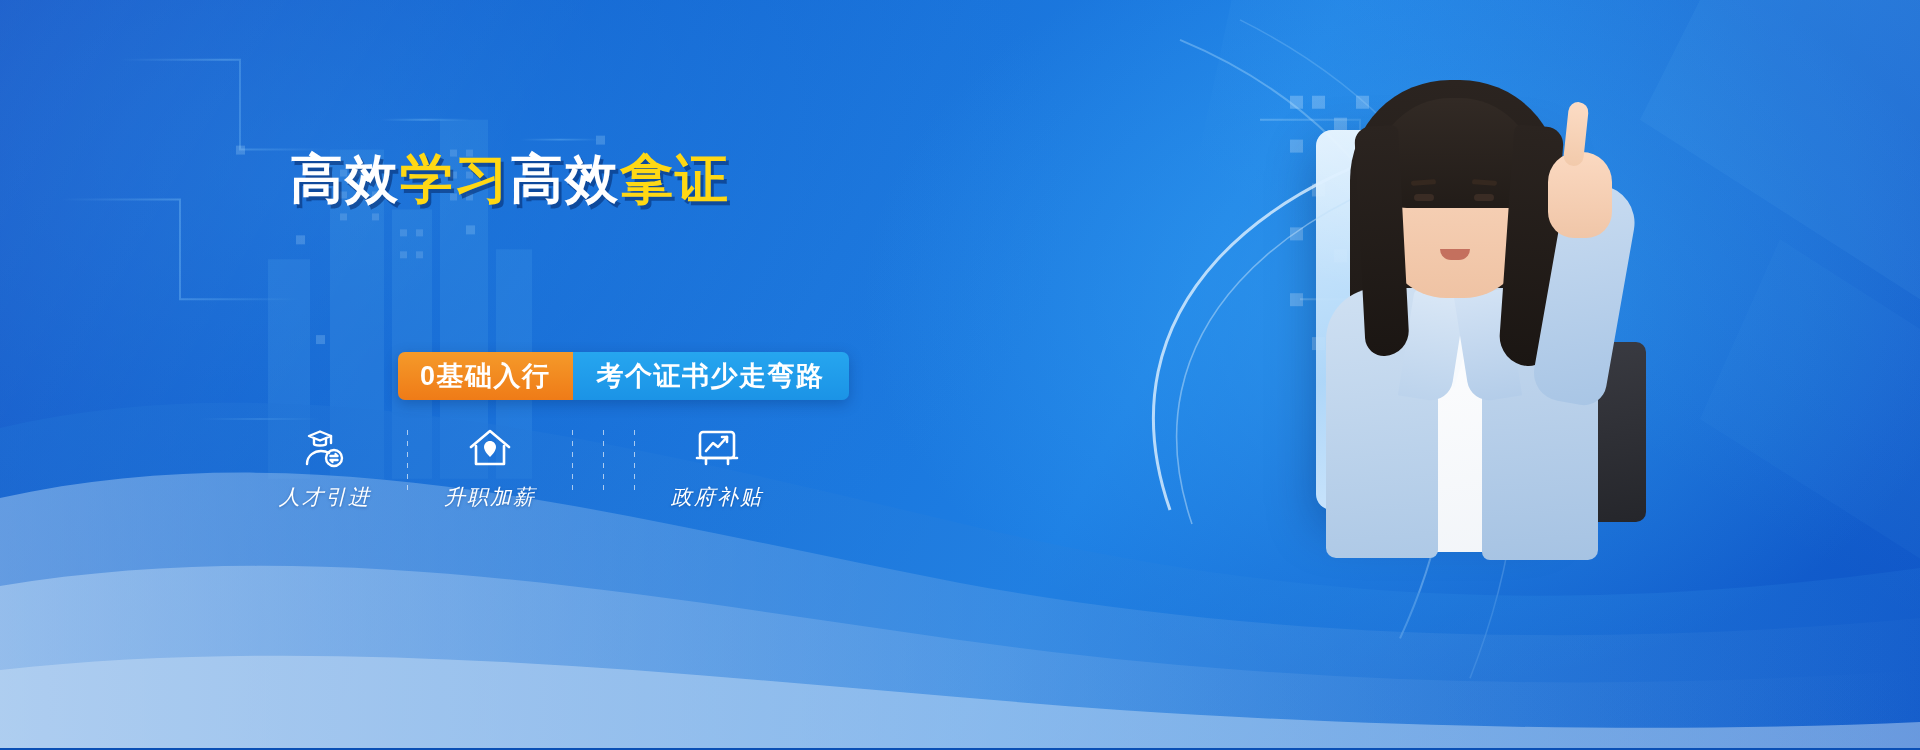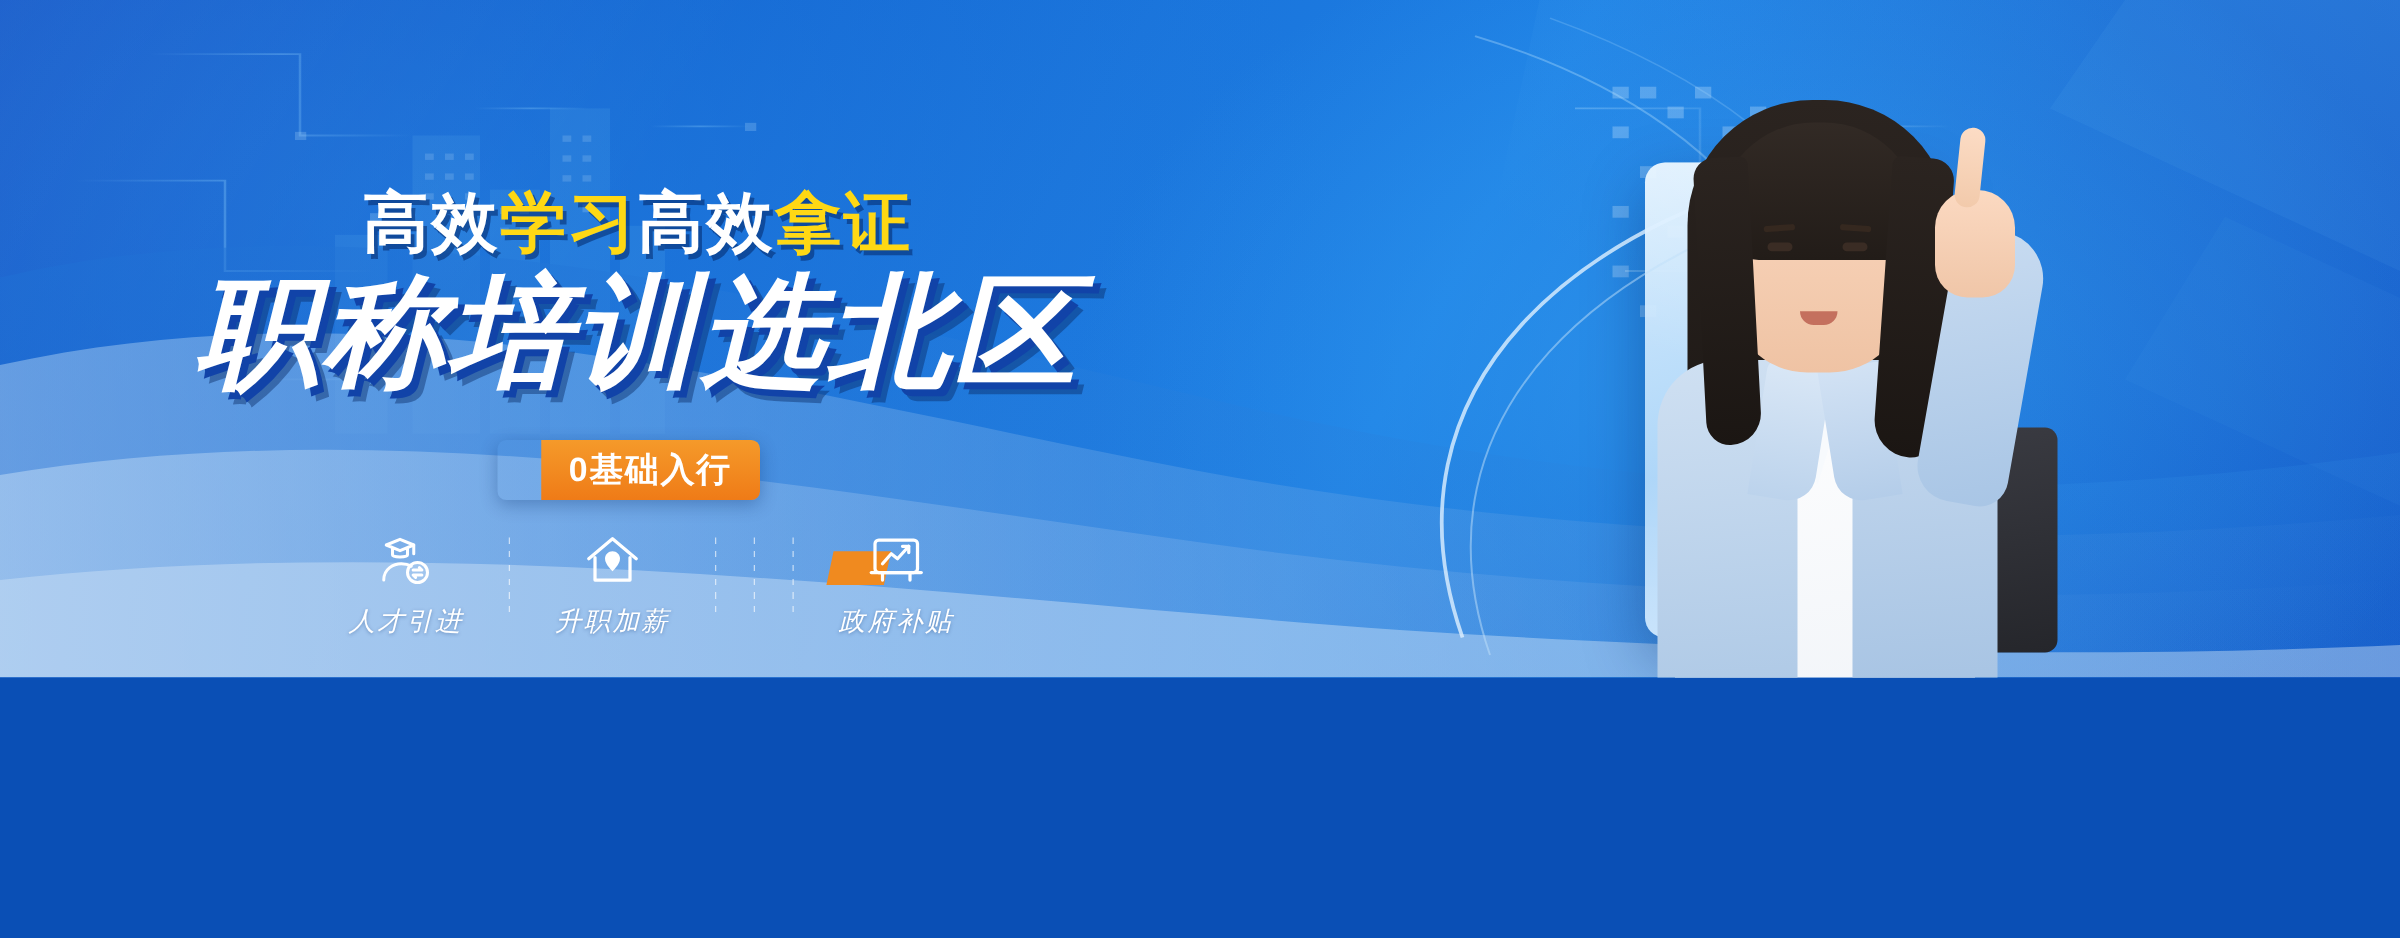--- a/index.html
+++ b/index.html
@@ -1,19 +1,19 @@
 <!DOCTYPE html>
 <html><head>
 <meta charset="utf-8">
 <style>
   * { margin:0; padding:0; box-sizing:border-box; }
   html,body { width:1920px; height:750px; overflow:hidden; background:#0a4fb5; }
   body { font-family:"Liberation Sans","DejaVu Sans",sans-serif; }
 
-  .banner { position:relative; width:1920px; height:542px; overflow:hidden;
+  .banner { position:relative; width:1920px; height:748px; overflow:hidden;
     background:
       radial-gradient(ellipse 900px 620px at 1420px 300px, rgba(60,170,245,0.55) 0%, rgba(30,120,220,0.0) 62%),
       radial-gradient(ellipse 1100px 700px at 360px 180px, rgba(38,130,225,0.55) 0%, rgba(20,90,195,0.0) 65%),
       linear-gradient(118deg, #0b4ec4 0%, #1060cf 20%, #1a74db 42%, #1d7fe4 58%, #1567d2 78%, #0e53c6 100%);
   }
 
   
   .tex { position:absolute; inset:0; pointer-events:none; }
   .tex svg { width:100%; height:100%; display:block; }
 
@@ -46,21 +46,21 @@
     text-shadow: 5px 6px 0 #1143a8, 9px 10px 0 rgba(6,38,96,0.42);
   }
   .title .mark { position:absolute; left:664px; top:226px; width:46px; height:27px;
     background:#f08a1f; transform:skewX(-12deg); }
 
   
   .pill { position:absolute; left:398px; top:352px; display:flex; height:48px;
     border-radius:7px; overflow:hidden;
     box-shadow:0 4px 14px rgba(4,40,100,0.30); }
   .pill > div { display:flex; align-items:center; justify-content:center;
-    font-size:27px; font-weight:bold; color:#ffffff; letter-spacing:1.5px;margin-left:35px; }
+    font-size:27px; font-weight:bold; color:#ffffff; letter-spacing:1.5px; }
   .pill .left  { background:linear-gradient(180deg,#f59a2a 0%, #ef7b17 100%); padding:0 22px; }
   .pill .right { background:linear-gradient(180deg,#26a6ef 0%, #1b93e6 100%); padding:0 24px; }
 
   
   .feats { position:absolute; left:258px; top:424px; display:flex; align-items:flex-start;font-style:italic; }
   .feat { width:134px; display:flex; flex-direction:column; align-items:center; }
   .feat .ic { width:48px; height:48px; margin-bottom:11px; }
   .feat .ic svg { width:100%; height:100%; display:block; }
   .feat .lb { font-size:21px; color:#ffffff; letter-spacing:2px; white-space:nowrap;
     text-shadow:0 1px 3px rgba(4,40,100,0.35); }
@@ -312,27 +312,24 @@
       <div class="p-finger"></div>
     </div>
   </div>
 
   <div class="copy">
 
     <div class="kicker">
       <span class="w">高效</span><span class="y">学习</span><span class="w">高效</span><span class="y">拿证</span>
     </div>
 
-    <div class="title">
-      <span class="t">职称培训选北区</span>
-      <span class="mark"></span>
-    </div>
 
     <div class="pill">
       <div class="left">0基础入行</div>
+      <div class="right">考个证书少走弯路</div>
     </div>
 
     <div class="feats">
 
       <div class="feat">
         <span class="ic">
           <svg viewBox="0 0 48 48" fill="none" stroke="#ffffff" stroke-width="2.4" stroke-linecap="round" stroke-linejoin="round">
             <path d="M8 12 L19 7.5 L30 12 L19 16.5 Z"></path>
             <path d="M13 14.5 V20 C13 22 25 22 25 20 V14.5"></path>
             <path d="M30 12 V19"></path>

